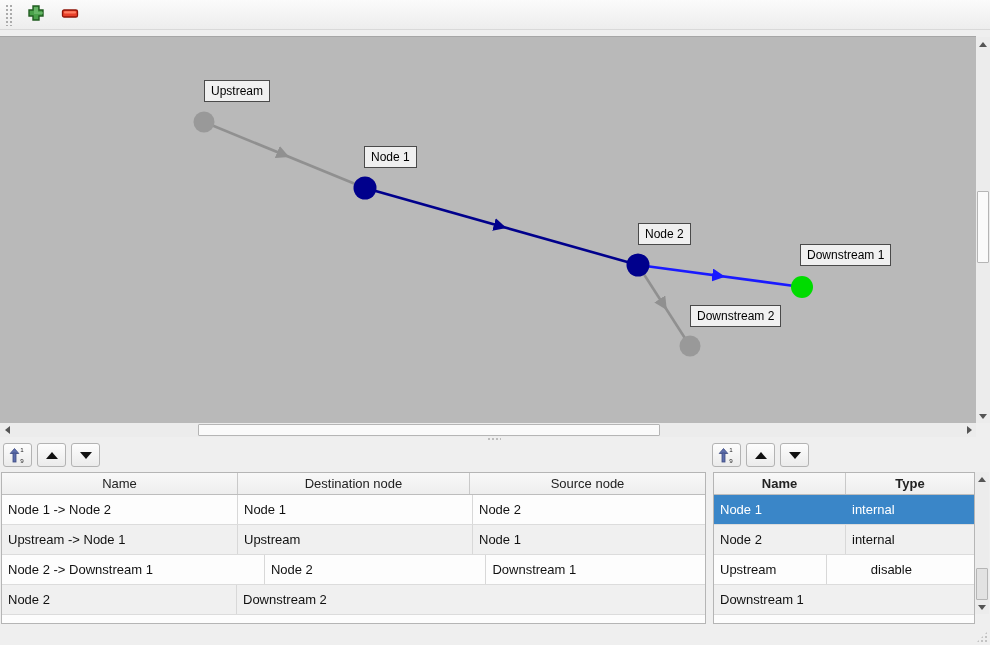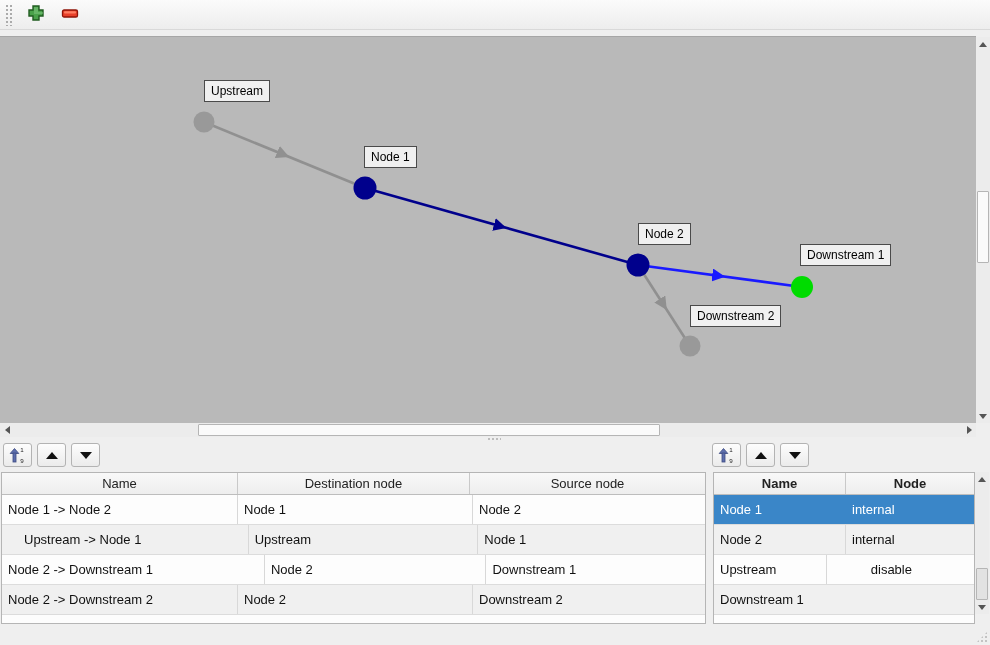--- a/index.html
+++ b/index.html
@@ -219,41 +219,40 @@
     <div class="hcell" style="width:236px;">Name</div>
     <div class="hcell" style="width:232px;">Destination node</div>
     <div class="hcell" style="width:235px;">Source node</div>
   </div>
   <div class="trow">
     <div class="cell" style="width:236px;">Node 1 -&gt; Node 2</div>
     <div class="cell" style="width:235px;">Node 1</div>
     <div class="cell" style="width:232px;">Node 2</div>
   </div>
   <div class="trow alt">
-    <div class="cell" style="width:236px;margin-left:16px;">Upstream -&gt; Node 1</div>
+    <div class="cell" style="width:236px;">Upstream -&gt; Node 1</div>
     <div class="cell" style="width:235px;">Upstream</div>
     <div class="cell" style="width:232px;">Node 1</div>
   </div>
   <div class="trow">
     <div class="cell" style="width:279px;">Node 2 -&gt; Downstream 1</div>
     <div class="cell" style="width:235px;">Node 2</div>
     <div class="cell" style="width:232px;">Downstream 1</div>
   </div>
   <div class="trow alt">
-    <div class="cell" style="width:236px;">Node 2 -&gt; Downstream 2</div>
     <div class="cell" style="width:235px;">Node 2</div>
     <div class="cell" style="width:232px;">Downstream 2</div>
   </div>
   <div class="empty-strip"></div>
 </div>
 
 <div class="tbl" style="left:713px; top:472px; width:262px;">
   <div class="tbl-head bold">
     <div class="hcell" style="width:132px;">Name</div>
-    <div class="hcell" style="width:128px;">Node</div>
+    <div class="hcell" style="width:128px;">Type</div>
   </div>
   <div class="trow selected">
     <div class="cell" style="width:132px;">Node 1</div>
     <div class="cell" style="width:128px;">internal</div>
   </div>
   <div class="trow alt">
     <div class="cell" style="width:132px;">Node 2</div>
     <div class="cell" style="width:128px;">internal</div>
   </div>
   <div class="trow">

